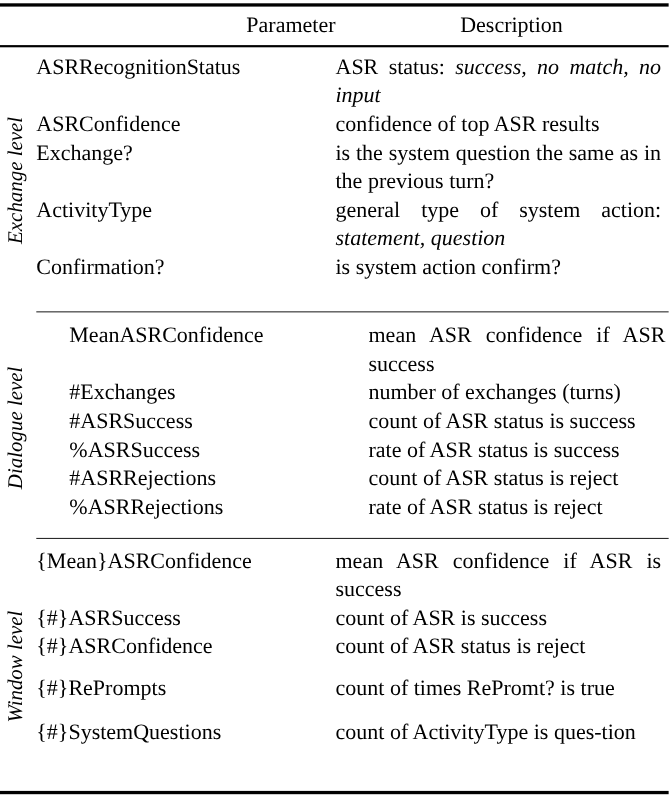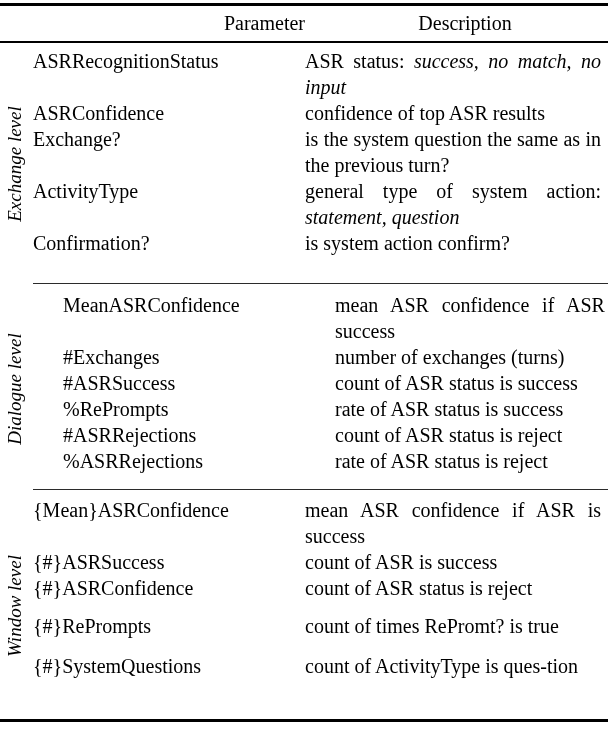--- a/index.html
+++ b/index.html
@@ -169,21 +169,21 @@
       </div>
       <div class="row" style="position: absolute; top: 52px; height: 26px;">
         <div class="cell-param">#Exchanges</div>
         <div class="cell-desc nojust"><span>number of exchanges (turns)</span></div>
       </div>
       <div class="row" style="position: absolute; top: 78px; height: 26px;">
         <div class="cell-param">#ASRSuccess</div>
         <div class="cell-desc nojust"><span>count of ASR status is success</span></div>
       </div>
       <div class="row" style="position: absolute; top: 104px; height: 26px;">
-        <div class="cell-param">%RePrompts</div>
+        <div class="cell-param">%ASRSuccess</div>
         <div class="cell-desc nojust"><span>rate of ASR status is success</span></div>
       </div>
       <div class="row" style="position: absolute; top: 130px; height: 26px;">
         <div class="cell-param">#ASRRejections</div>
         <div class="cell-desc nojust"><span>count of ASR status is reject</span></div>
       </div>
       <div class="row" style="position: absolute; top: 156px; height: 26px;">
         <div class="cell-param">%ASRRejections</div>
         <div class="cell-desc nojust"><span>rate of ASR status is reject</span></div>
       </div>

